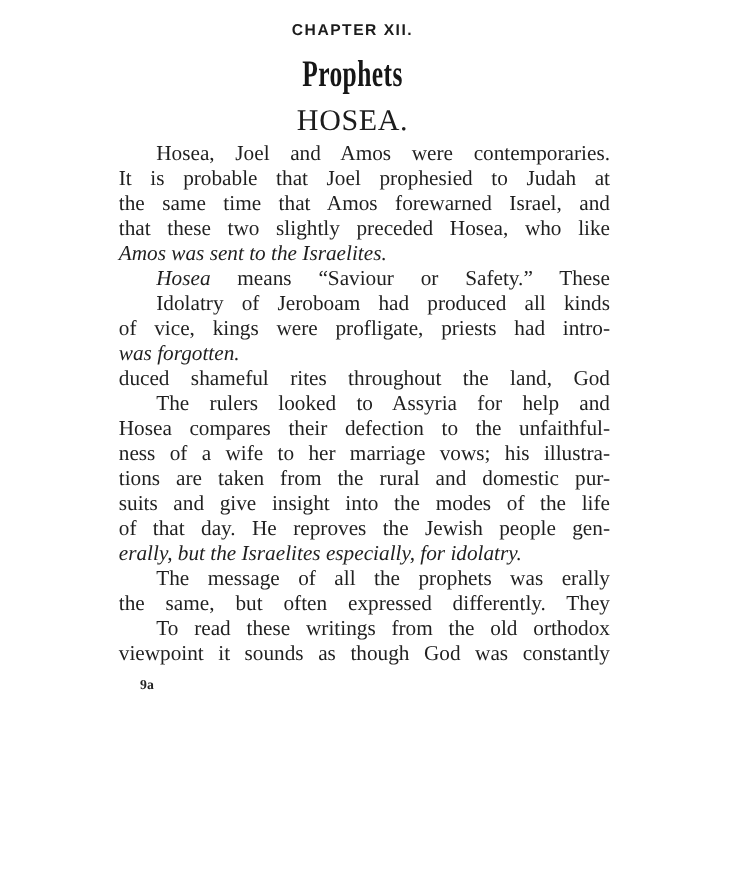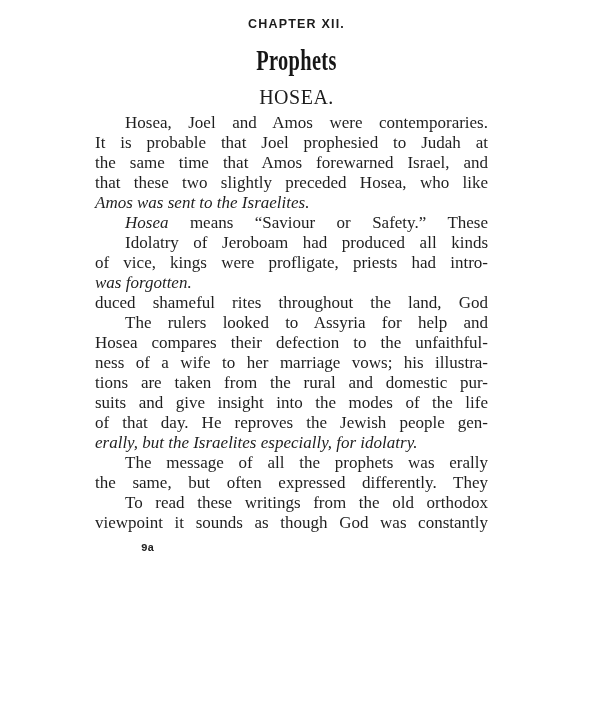--- a/index.html
+++ b/index.html
@@ -10,21 +10,20 @@
   .page {
     position: relative;
     width: 564px;
     height: 709px;
     background: #ffffff;
     overflow: hidden;
     font-family: "Liberation Serif", serif;
     color: #1f1f1f;
     box-sizing: border-box;
     padding-top: 17px;
-    padding-left: 29px;
   }
   .chapter-heading {
     text-align: center;
     font-family: "Liberation Sans", sans-serif;
     font-size: 12.5px;
     font-weight: bold;
     letter-spacing: 1.2px;
     line-height: 14px;
     color: #1c1c1c;
   }
@@ -36,49 +35,48 @@
     font-weight: bold;
     line-height: 30px;
     transform: scaleX(0.68);
     transform-origin: 50% 50%;
     color: #161616;
     letter-spacing: 0.5px;
   }
   .section-heading {
     margin-top: 12px;
     text-align: center;
-    font-size: 20px;
+    font-size: 24px;
     font-weight: normal;
     line-height: 20px;
     letter-spacing: 0.5px;
     color: #1c1c1c;
   }
   .body-text {
     width: 393px;
-    margin: 6px 0 0 66px;
+    margin: 6px 0 0 95px;
     font-size: 17px;
     line-height: 20px;
   }
   .paragraph { margin: 0; }
   .line {
     text-align: justify;
     text-align-last: justify;
     white-space: normal;
     overflow: visible;
   }
   .line.indent { text-indent: 30px; }
   .line.last { text-align-last: left; font-style: italic; }
   .italic-word { font-style: italic; }
   .signature-mark {
     margin: 9px 10px 0 112px;
     font-size: 11px;
     font-weight: bold;
     line-height: 12px;
     color: #222222;
-    font-family: Liberation Mono, monospace;
   }
 </style>
 </head>
 <body>
 
 <div class="page">
   <div class="chapter-heading">CHAPTER XII.</div>
 
   <h1 class="page-title">Prophets</h1>
 

